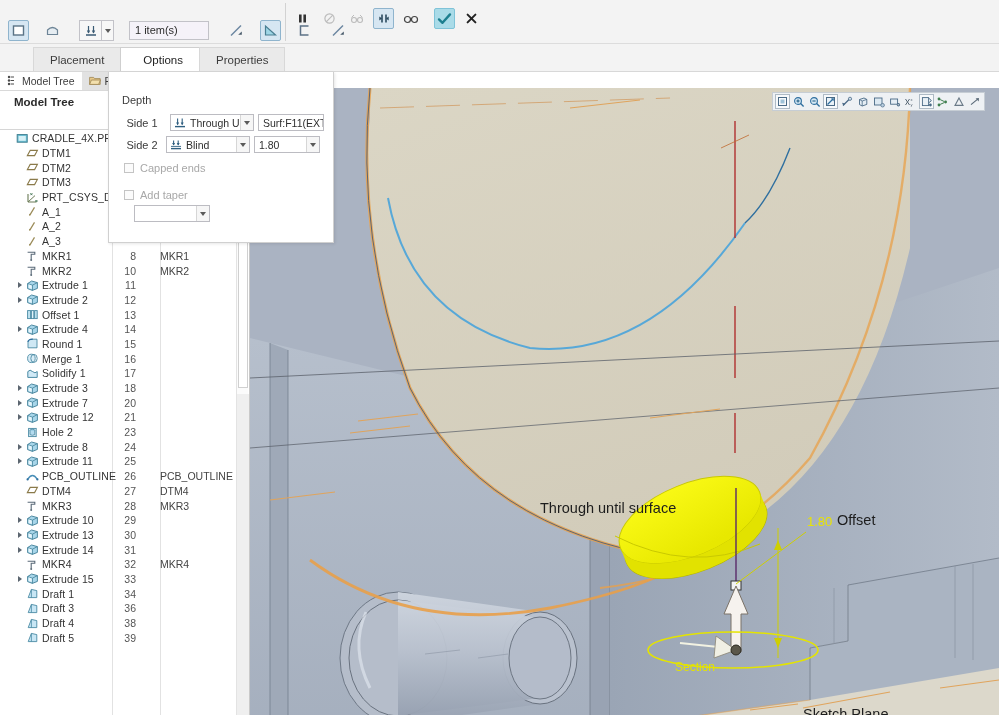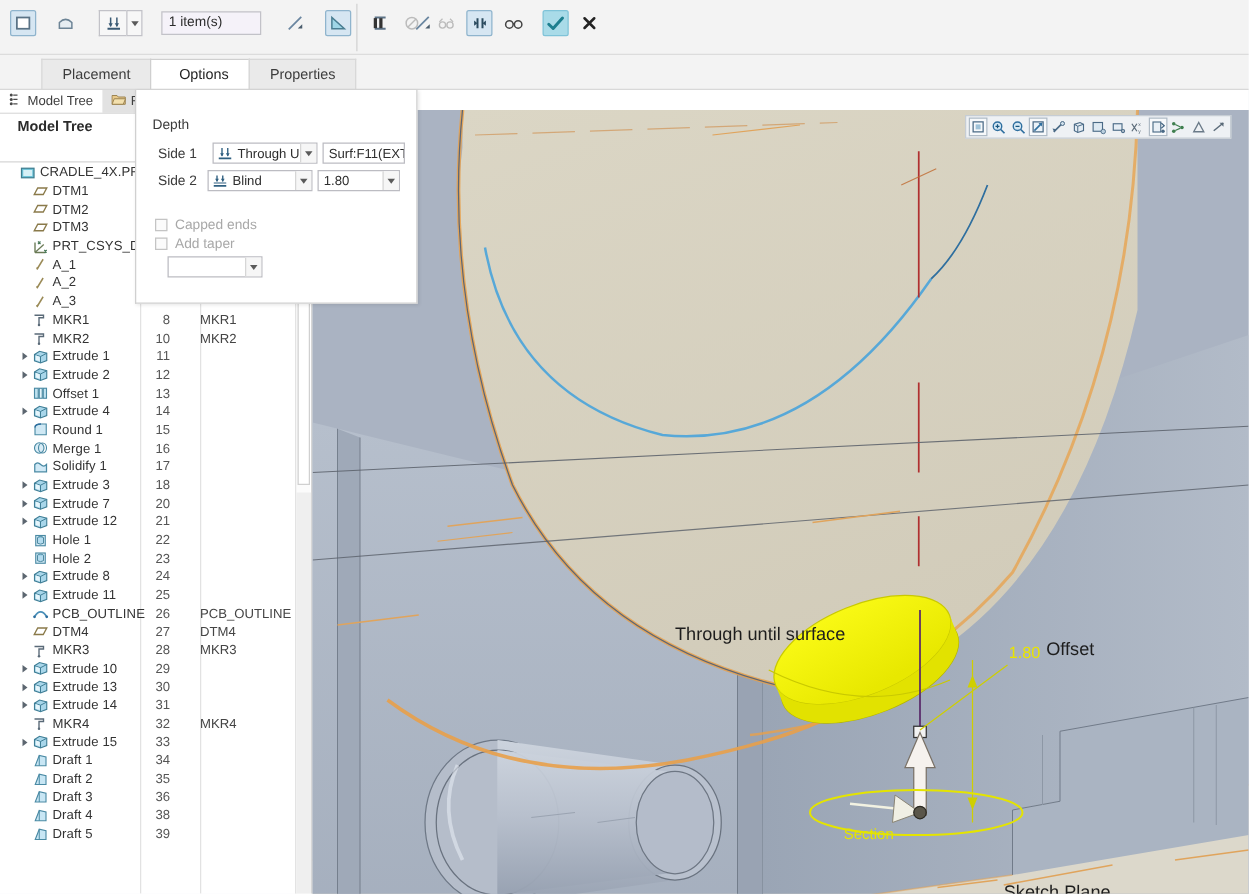--- a/index.html
+++ b/index.html
@@ -12,21 +12,21 @@
     background: #ffffff;
   }
   #app { position: relative; width: 999px; height: 715px; }
 
   
   .dashboard {
     position: absolute; left: 0; top: 0; width: 999px; height: 44px;
     background: #f3f3f3;
     border-bottom: 1px solid #dcdcdc;
   }
-  .dash-left { position: absolute; left: 8px; top: 8px; display: flex; align-items: center; gap: 13px; }
+  .dash-left { position: absolute; left: 8px; top: 20px; display: flex; align-items: center; gap: 13px; }
   .dash-right { position: absolute; left: 292px; top: 8px; display: flex; align-items: center; gap: 6px; }
   .dash-sep {
     position: absolute; left: 285px; top: 3px; width: 1px; height: 38px;
     background: #d2d2d2;
   }
 
   .tbtn {
     width: 21px; height: 21px;
     display: flex; align-items: center; justify-content: center;
     border: 1px solid transparent; border-radius: 2px;
@@ -612,32 +612,20 @@
         </div>
         <div class="trow">
           <span class="exp" style="margin-left: 14px;"></span>
           <span class="ticon">
             <svg width="13" height="13" viewBox="0 0 13 13">
               <rect x="2.6" y="2.4" width="7.6" height="8.2" fill="#d8ecf6" stroke="#4a8aa4" stroke-width=".9"></rect>
               <ellipse cx="6.4" cy="4.4" rx="2.4" ry="1.2" fill="#8cc4de" stroke="#3f7e96" stroke-width=".7"></ellipse>
               <path d="M4 4.4 L4 8.6 Q6.4 10 8.8 8.6 L8.8 4.4" fill="#b4dbee" stroke="#3f7e96" stroke-width=".7"></path>
             </svg>
           </span>
-          <span class="tlabel">Hole 1</span>
-          <span class="tnum">22</span>
-        </div>
-        <div class="trow">
-          <span class="exp" style="margin-left: 14px;"></span>
-          <span class="ticon">
-            <svg width="13" height="13" viewBox="0 0 13 13">
-              <rect x="2.6" y="2.4" width="7.6" height="8.2" fill="#d8ecf6" stroke="#4a8aa4" stroke-width=".9"></rect>
-              <ellipse cx="6.4" cy="4.4" rx="2.4" ry="1.2" fill="#8cc4de" stroke="#3f7e96" stroke-width=".7"></ellipse>
-              <path d="M4 4.4 L4 8.6 Q6.4 10 8.8 8.6 L8.8 4.4" fill="#b4dbee" stroke="#3f7e96" stroke-width=".7"></path>
-            </svg>
-          </span>
           <span class="tlabel">Hole 2</span>
           <span class="tnum">23</span>
         </div>
         <div class="trow">
           <span class="exp" style="margin-left: 14px;">
             <span class="exp-tri"></span>
           </span>
           <span class="ticon">
             <svg width="13" height="13" viewBox="0 0 13 13">
               <path d="M1.6 4.6 L5.6 2 L11.4 3.6 L11.4 9.4 L6.4 11.4 L1.6 9.6 Z" fill="#a8d6ea" stroke="#3f7e96" stroke-width=".9"></path>
@@ -769,31 +757,20 @@
         <div class="trow">
           <span class="exp" style="margin-left: 14px;"></span>
           <span class="ticon">
             <svg width="13" height="13" viewBox="0 0 13 13">
               <path d="M2.2 10.6 L5.4 2.4 L10.8 3.6 L10.8 10.6 Z" fill="#c8e6f4" stroke="#4a8aa4" stroke-width=".9"></path>
               <path d="M5.4 2.4 L5.4 10.6" stroke="#4a8aa4" stroke-width=".8"></path>
             </svg>
           </span>
           <span class="tlabel">Draft 1</span>
           <span class="tnum">34</span>
-        </div>
-        <div class="trow">
-          <span class="exp" style="margin-left: 14px;"></span>
-          <span class="ticon">
-            <svg width="13" height="13" viewBox="0 0 13 13">
-              <path d="M2.2 10.6 L5.4 2.4 L10.8 3.6 L10.8 10.6 Z" fill="#c8e6f4" stroke="#4a8aa4" stroke-width=".9"></path>
-              <path d="M5.4 2.4 L5.4 10.6" stroke="#4a8aa4" stroke-width=".8"></path>
-            </svg>
-          </span>
-          <span class="tlabel">Draft 2</span>
-          <span class="tnum">35</span>
         </div>
         <div class="trow">
           <span class="exp" style="margin-left: 14px;"></span>
           <span class="ticon">
             <svg width="13" height="13" viewBox="0 0 13 13">
               <path d="M2.2 10.6 L5.4 2.4 L10.8 3.6 L10.8 10.6 Z" fill="#c8e6f4" stroke="#4a8aa4" stroke-width=".9"></path>
               <path d="M5.4 2.4 L5.4 10.6" stroke="#4a8aa4" stroke-width=".8"></path>
             </svg>
           </span>
           <span class="tlabel">Draft 3</span>
@@ -1095,21 +1072,21 @@
         </span>
       </div>
       <div class="combo" style="width:66px; margin-left:4px;">
         <span class="ctext" style="padding-left:4px;">1.80</span>
         <span class="cbtn">
           <span class="caret"></span>
         </span>
       </div>
     </div>
 
-    <div class="cbrow" style="left:15px; top:102px;">
+    <div class="cbrow" style="left:15px; top:90px;">
       <span class="cbox"></span>
       <span>Capped ends</span>
     </div>
 
     <div class="cbrow" style="left:15px; top:117px;">
       <span class="cbox"></span>
       <span>Add taper</span>
     </div>
 
     <div class="combo" style="position:absolute; left:25px; top:133px; width:76px;">

